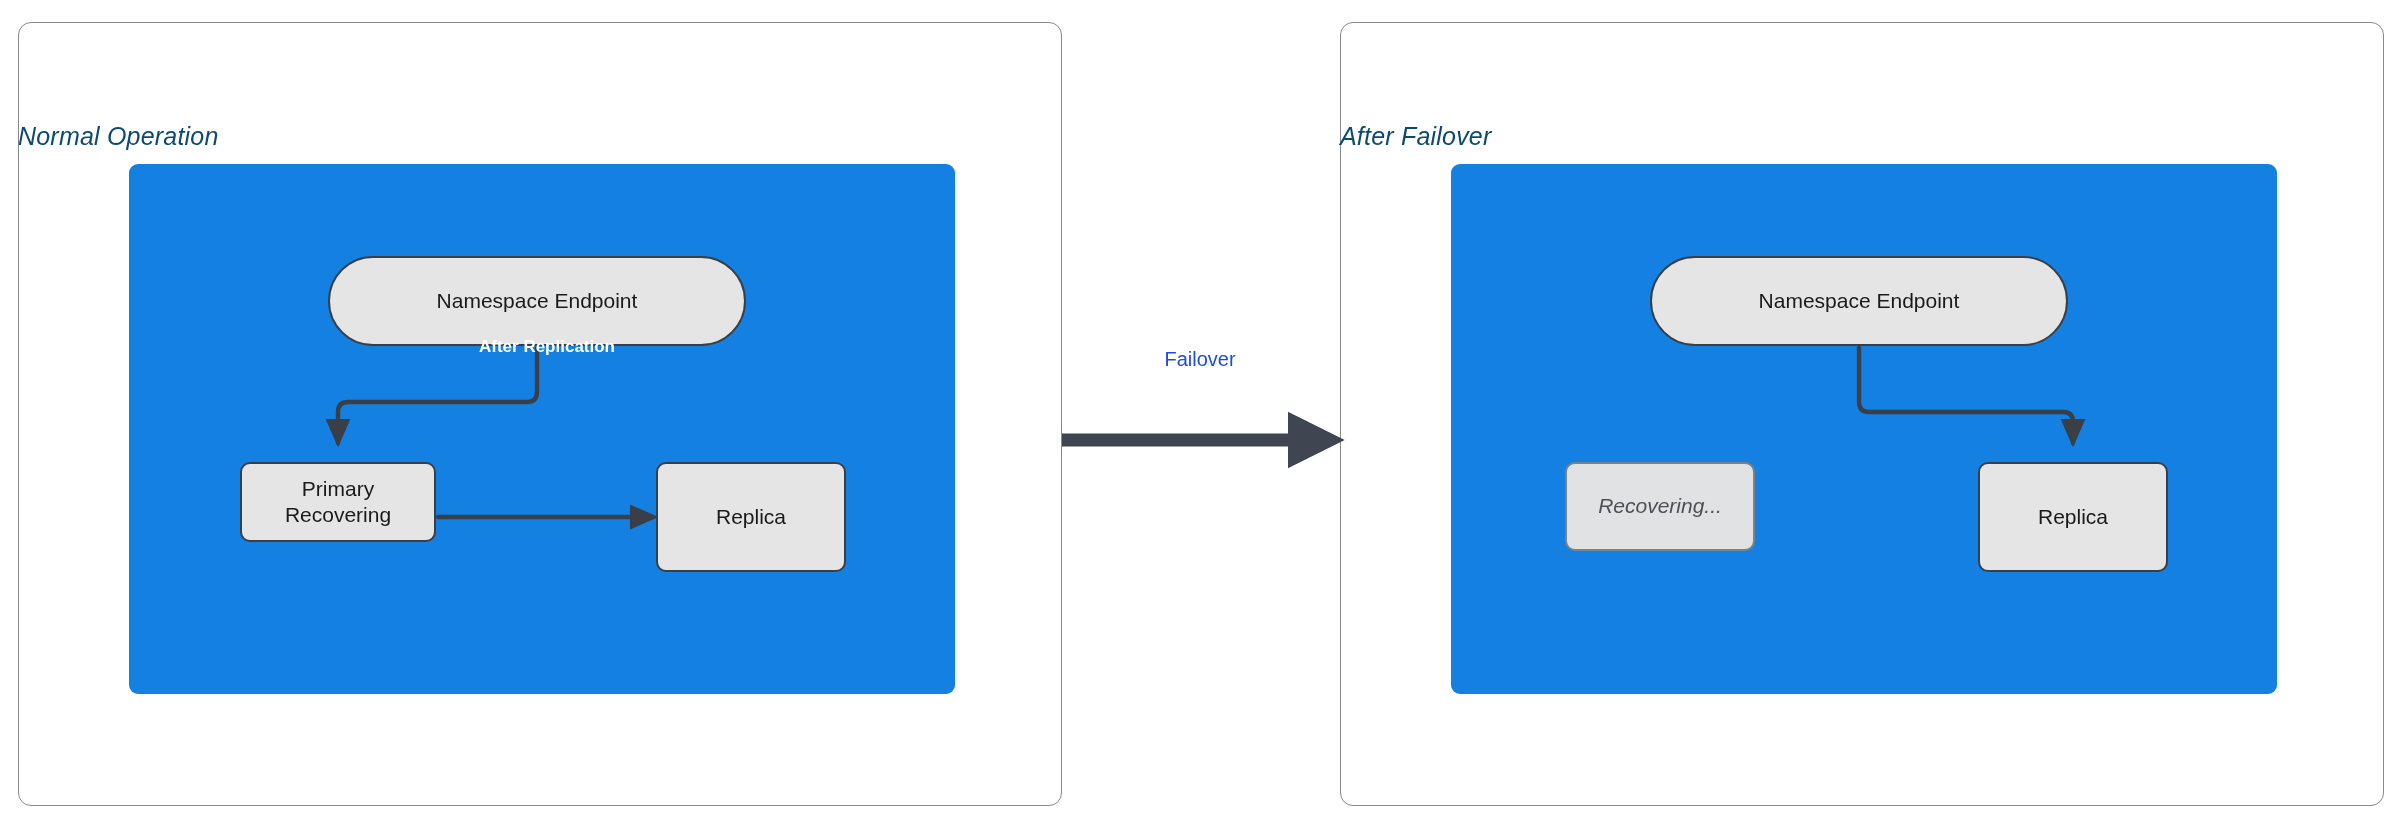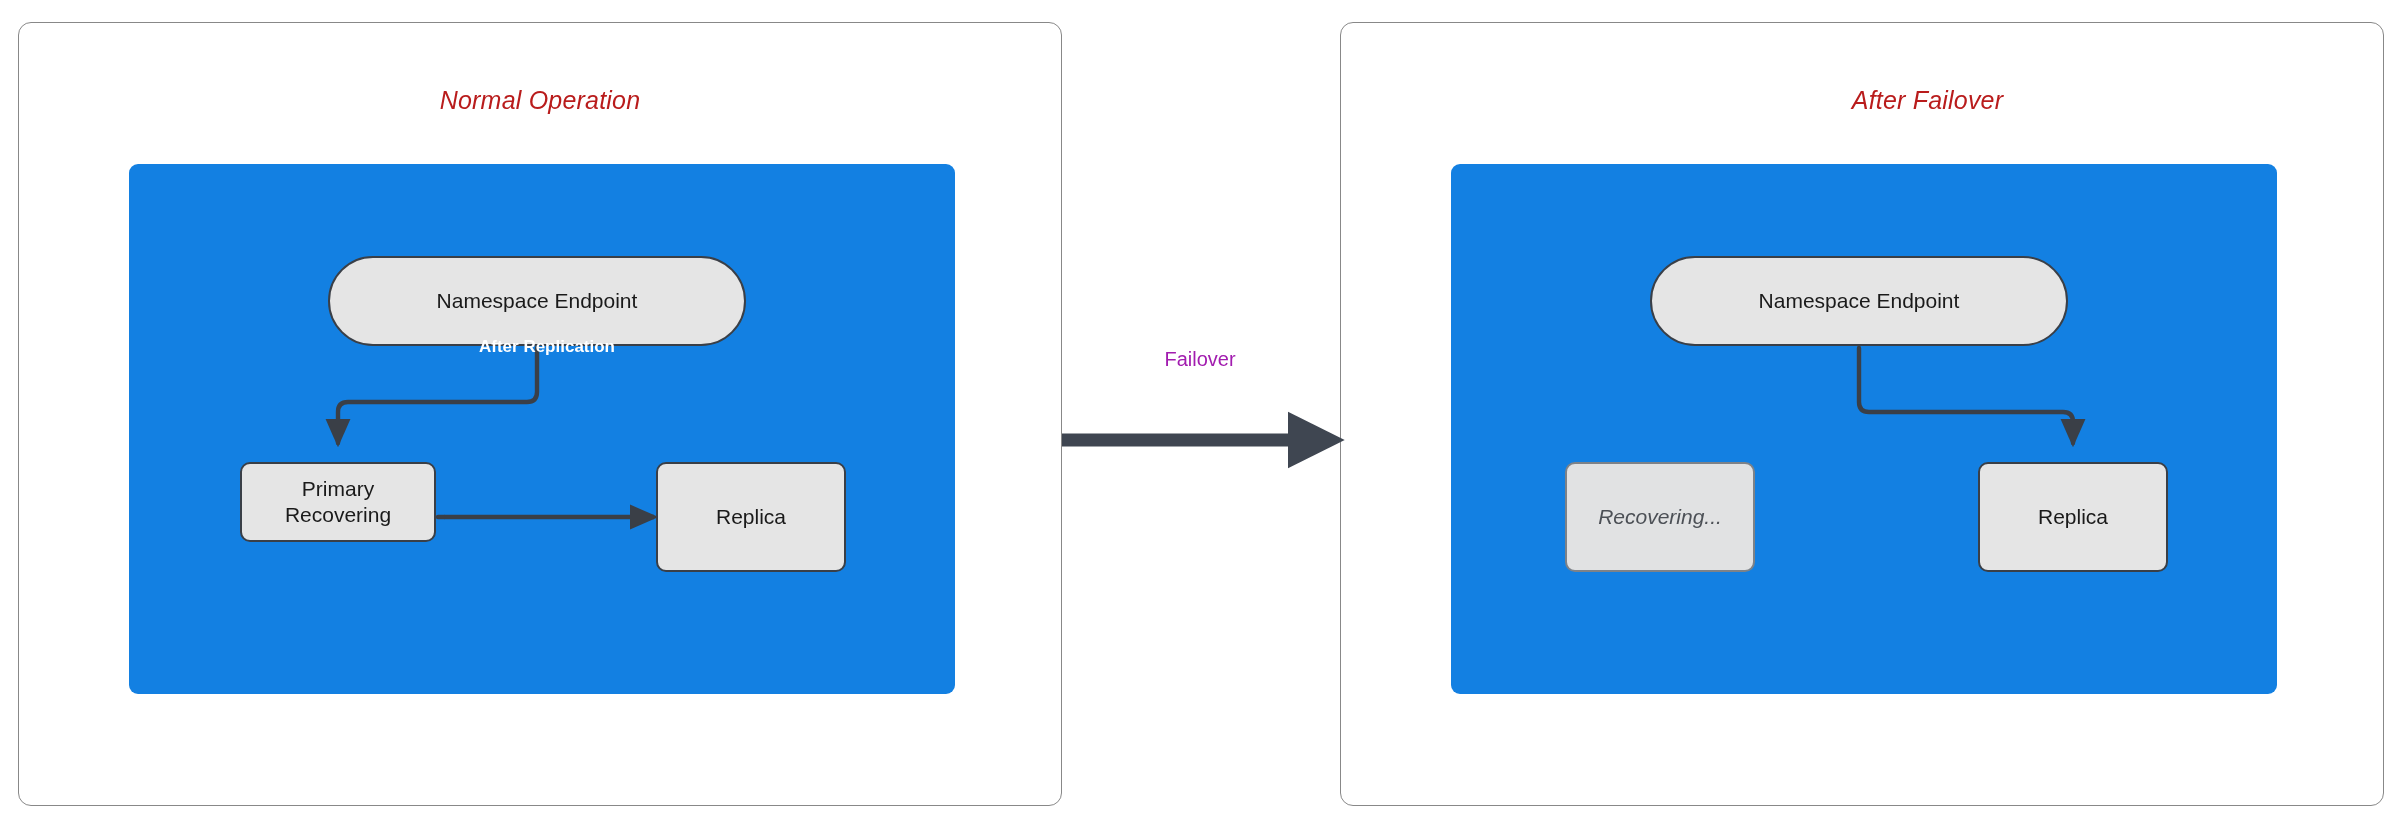--- a/index.html
+++ b/index.html
@@ -30,26 +30,27 @@
     border-radius: 13px;
     box-sizing: border-box;
   }
   #panel-left  { left: 18px;   top: 22px; width: 1044px; height: 784px; }
   #panel-right { left: 1340px; top: 22px; width: 1044px; height: 784px; }
 
   .panel-title {
     position: absolute;
     left: 0;
     width: 100%;
-    text-align: center;
+    text-align: left;
     font-style: italic;
     font-size: 25px;
-    color: #b91c1c;
+    color: #0c4a6e;
     letter-spacing: 0.2px;
     white-space: nowrap;
+    margin-top: 36px;
   }
   #title-left  { top: 86px; }
   #title-right { top: 86px; }
 
   
   .blue-zone {
     position: absolute;
     background: #1380E2;
     border-radius: 9px;
     box-sizing: border-box;
@@ -85,21 +86,21 @@
     font-style: italic;
   }
 
   
   #node-ep-left      { left: 328px; top: 256px; width: 418px; height: 90px; }
   #node-primary-left { left: 240px; top: 462px; width: 196px; height: 80px; }
   #node-replica-left { left: 656px; top: 462px; width: 190px; height: 110px; }
 
   
   #node-ep-right        { left: 1650px; top: 256px; width: 418px; height: 90px; }
-  #node-recovering      { left: 1565px; top: 462px; width: 190px; height: 110px; }
+  #node-recovering      { left: 1565px; top: 462px; width: 190px; height: 89px; }
   #node-replica-right   { left: 1978px; top: 462px; width: 190px; height: 110px; }
 
   
   #wires {
     position: absolute;
     left: 0; top: 0;
     width: 2407px;
     height: 828px;
     z-index: 3;
     pointer-events: none;
@@ -118,21 +119,21 @@
     top: 337px;
     width: 200px;
     text-align: center;
     color: #ffffff;
   }
   #label-failover {
     left: 1100px;
     top: 348px;
     width: 200px;
     text-align: center;
-    color: #a21caf;
+    color: #1d4ed8;
     font-weight: normal;
     font-size: 20px;
   }
 </style>
 </head>
 <body>
 
 <div id="stage">
 
   <div class="panel" id="panel-left"></div>

